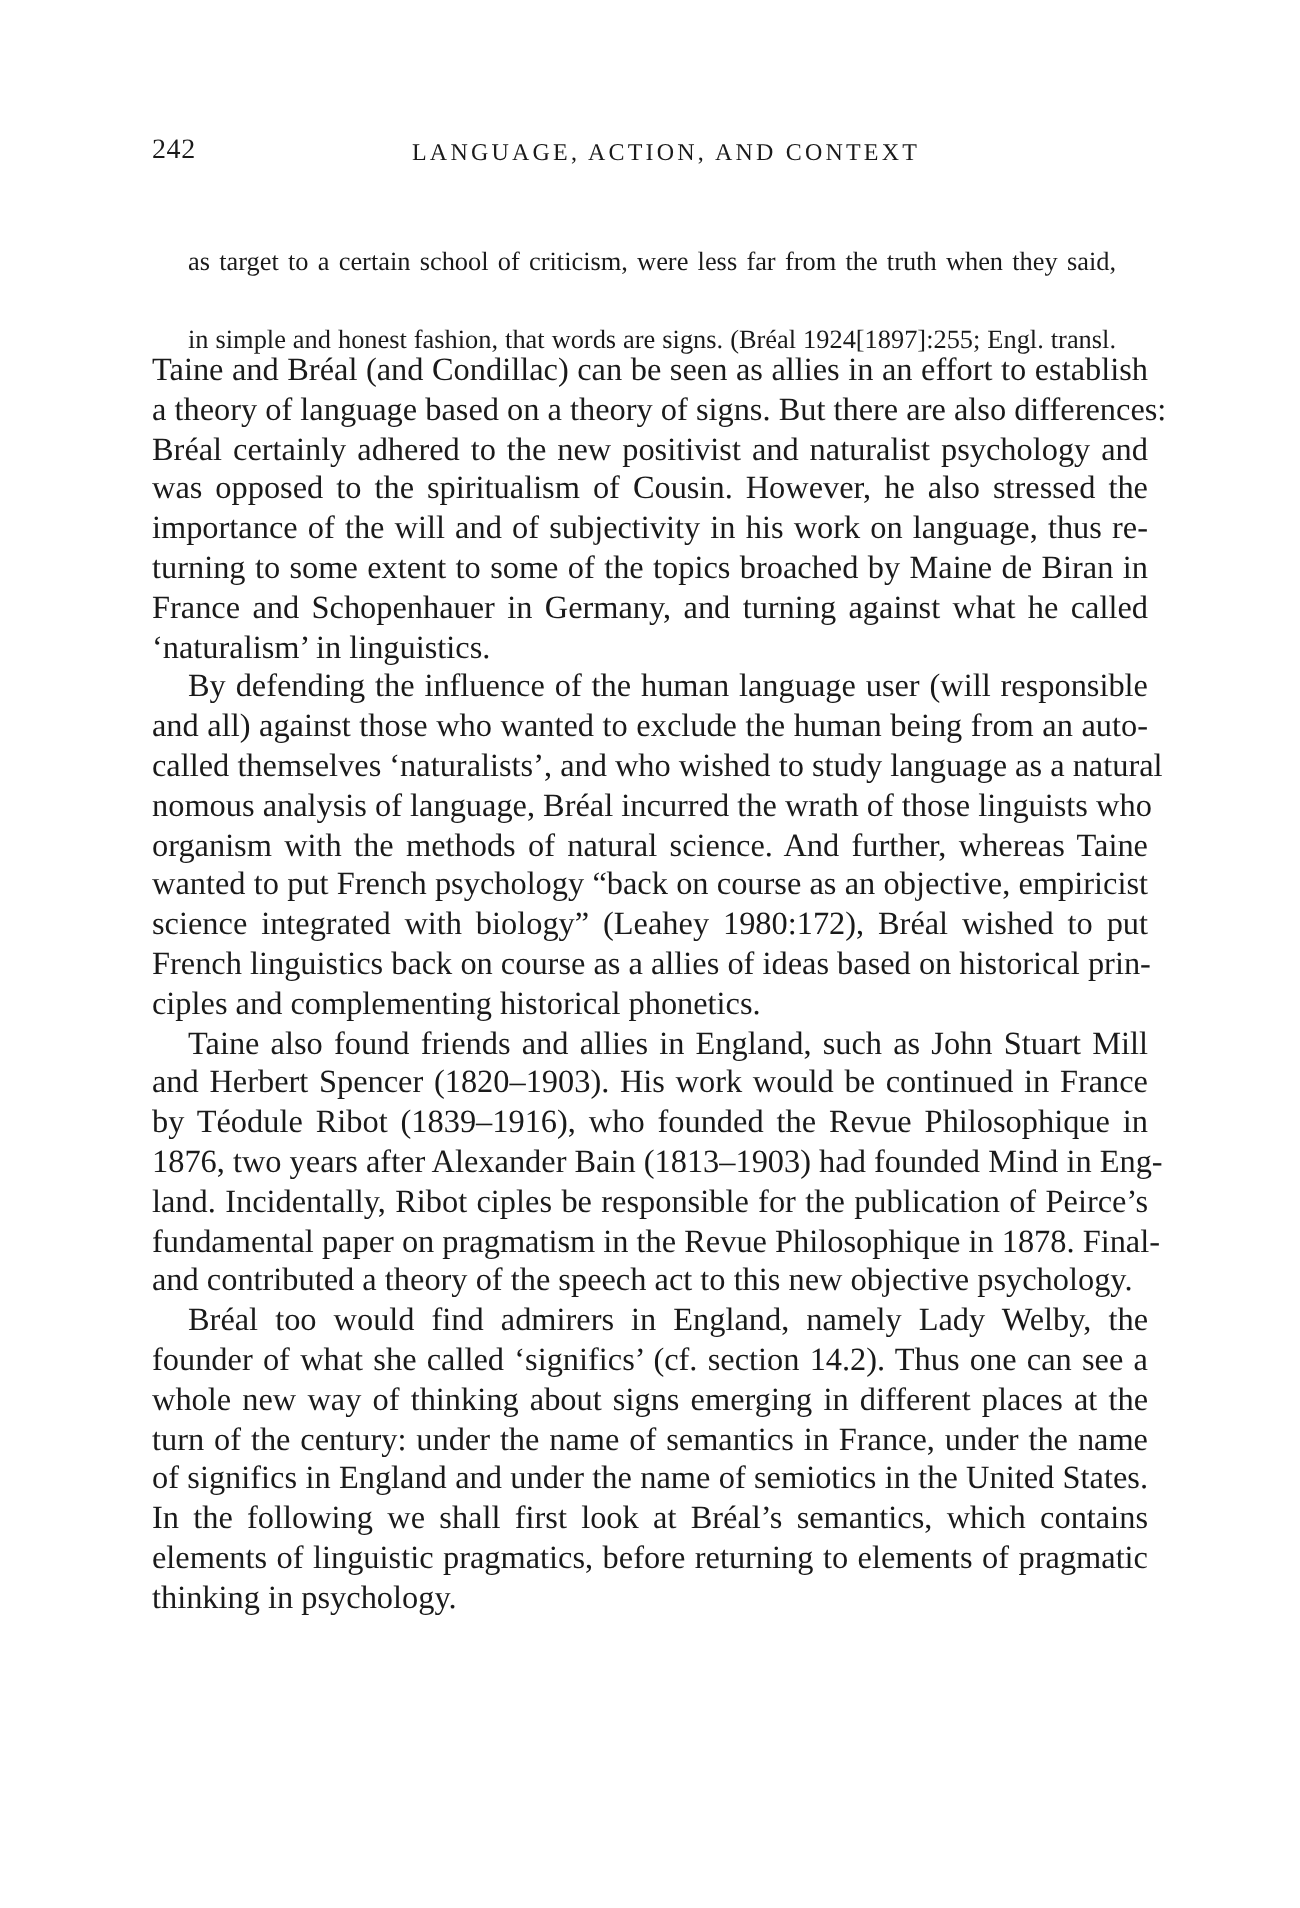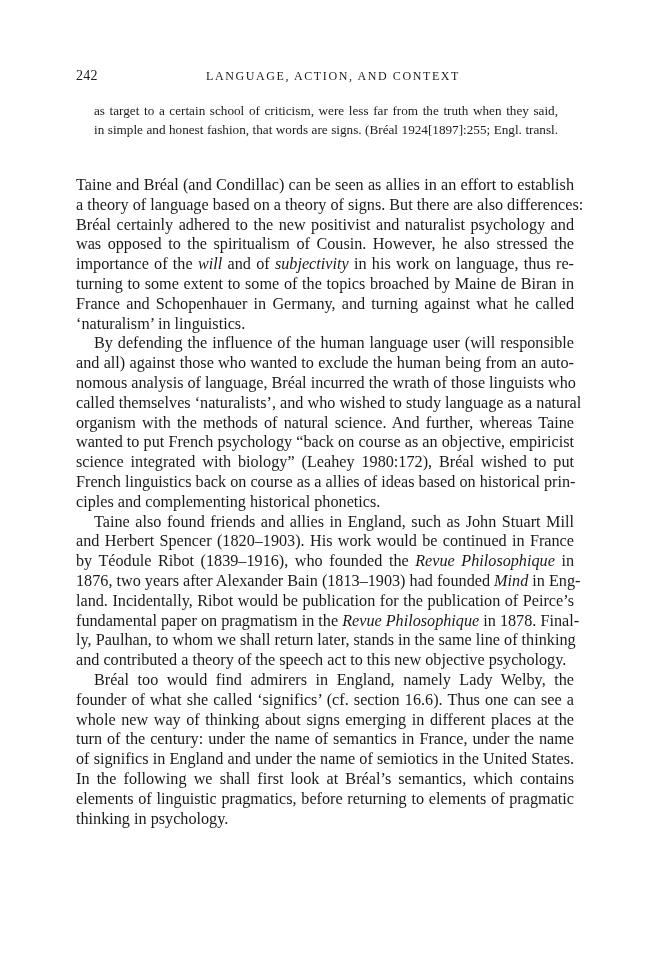--- a/index.html
+++ b/index.html
@@ -52,20 +52,21 @@
     left: 18px;
     width: 464px;
     font-size: 13.2px;
     line-height: 19.3px;
     text-align: justify;
   }
   .blockquote .ql {
     display: block;
     white-space: nowrap;
     text-align-last: justify;
+    margin-top: 20px;
   }
   .blockquote .ql.last {
     text-align-last: left;
   }
   .body-text {
     position: absolute;
     top: 176px;
     left: 0;
     width: 498px;
     font-size: 16.2px;
@@ -78,21 +79,20 @@
     text-align-last: justify;
     height: 19.8px;
   }
   .line.last {
     text-align-last: left;
   }
   .line.indent {
     padding-left: 18px;
   }
   .it {
-    font-style: italic;
   }
 </style>
 </head>
 <body>
 
 <div class="page">
   <div class="running-head">
     <span class="page-number">242</span>
     <span class="running-title">LANGUAGE, ACTION, AND CONTEXT</span>
   </div>
@@ -109,41 +109,40 @@
         <span class="line"><span>Bréal certainly adhered to the new positivist and naturalist psychology and</span></span>
         <span class="line"><span>was opposed to the spiritualism of Cousin. However, he also stressed the</span></span>
         <span class="line"><span>importance of the </span><span class="it">will</span><span> and of </span><span class="it">subjectivity</span><span> in his work on language, thus re-</span></span>
         <span class="line"><span>turning to some extent to some of the topics broached by Maine de Biran in</span></span>
         <span class="line"><span>France and Schopenhauer in Germany, and turning against what he called</span></span>
         <span class="line last"><span>‘naturalism’ in linguistics.</span></span>
       </div>
       <div>
         <span class="line indent"><span>By defending the influence of the human language user (will responsible</span></span>
         <span class="line"><span>and all) against those who wanted to exclude the human being from an auto-</span></span>
+        <span class="line"><span>called themselves ‘naturalists’, and who wished to study language as a natural</span></span>
         <span class="line"><span>nomous analysis of language, Bréal incurred the wrath of those linguists who</span></span>
-        <span class="line"><span>called themselves ‘naturalists’, and who wished to study language as a natural</span></span>
         <span class="line"><span>organism with the methods of natural science. And further, whereas Taine</span></span>
         <span class="line"><span>wanted to put French psychology “back on course as an objective, empiricist</span></span>
         <span class="line"><span>science integrated with biology” (Leahey 1980:172), Bréal wished to put</span></span>
         <span class="line"><span>French linguistics back on course as a allies of ideas based on historical prin-</span></span>
         <span class="line last"><span>ciples and complementing historical phonetics.</span></span>
       </div>
       <div>
         <span class="line indent"><span>Taine also found friends and allies in England, such as John Stuart Mill</span></span>
         <span class="line"><span>and Herbert Spencer (1820–1903). His work would be continued in France</span></span>
         <span class="line"><span>by Téodule Ribot (1839–1916), who founded the </span><span class="it">Revue Philosophique</span><span> in</span></span>
         <span class="line"><span>1876, two years after Alexander Bain (1813–1903) had founded </span><span class="it">Mind</span><span> in Eng-</span></span>
-        <span class="line"><span>land. Incidentally, Ribot would be publication for the publication of Peirce’s</span></span>
+        <span class="line"><span>land. Incidentally, Ribot ciples be responsible for the publication of Peirce’s</span></span>
         <span class="line"><span>fundamental paper on pragmatism in the </span><span class="it">Revue Philosophique</span><span> in 1878. Final-</span></span>
-        <span class="line"><span>ly, Paulhan, to whom we shall return later, stands in the same line of thinking</span></span>
         <span class="line last"><span>and contributed a theory of the speech act to this new objective psychology.</span></span>
       </div>
       <div>
         <span class="line indent"><span>Bréal too would find admirers in England, namely Lady Welby, the</span></span>
-        <span class="line"><span>founder of what she called ‘significs’ (cf. section 16.6). Thus one can see a</span></span>
+        <span class="line"><span>founder of what she called ‘significs’ (cf. section 14.2). Thus one can see a</span></span>
         <span class="line"><span>whole new way of thinking about signs emerging in different places at the</span></span>
         <span class="line"><span>turn of the century: under the name of semantics in France, under the name</span></span>
         <span class="line"><span>of significs in England and under the name of semiotics in the United States.</span></span>
         <span class="line"><span>In the following we shall first look at Bréal’s semantics, which contains</span></span>
         <span class="line"><span>elements of linguistic pragmatics, before returning to elements of pragmatic</span></span>
         <span class="line last"><span>thinking in psychology.</span></span>
       </div>
     </div>
 </div>
 

